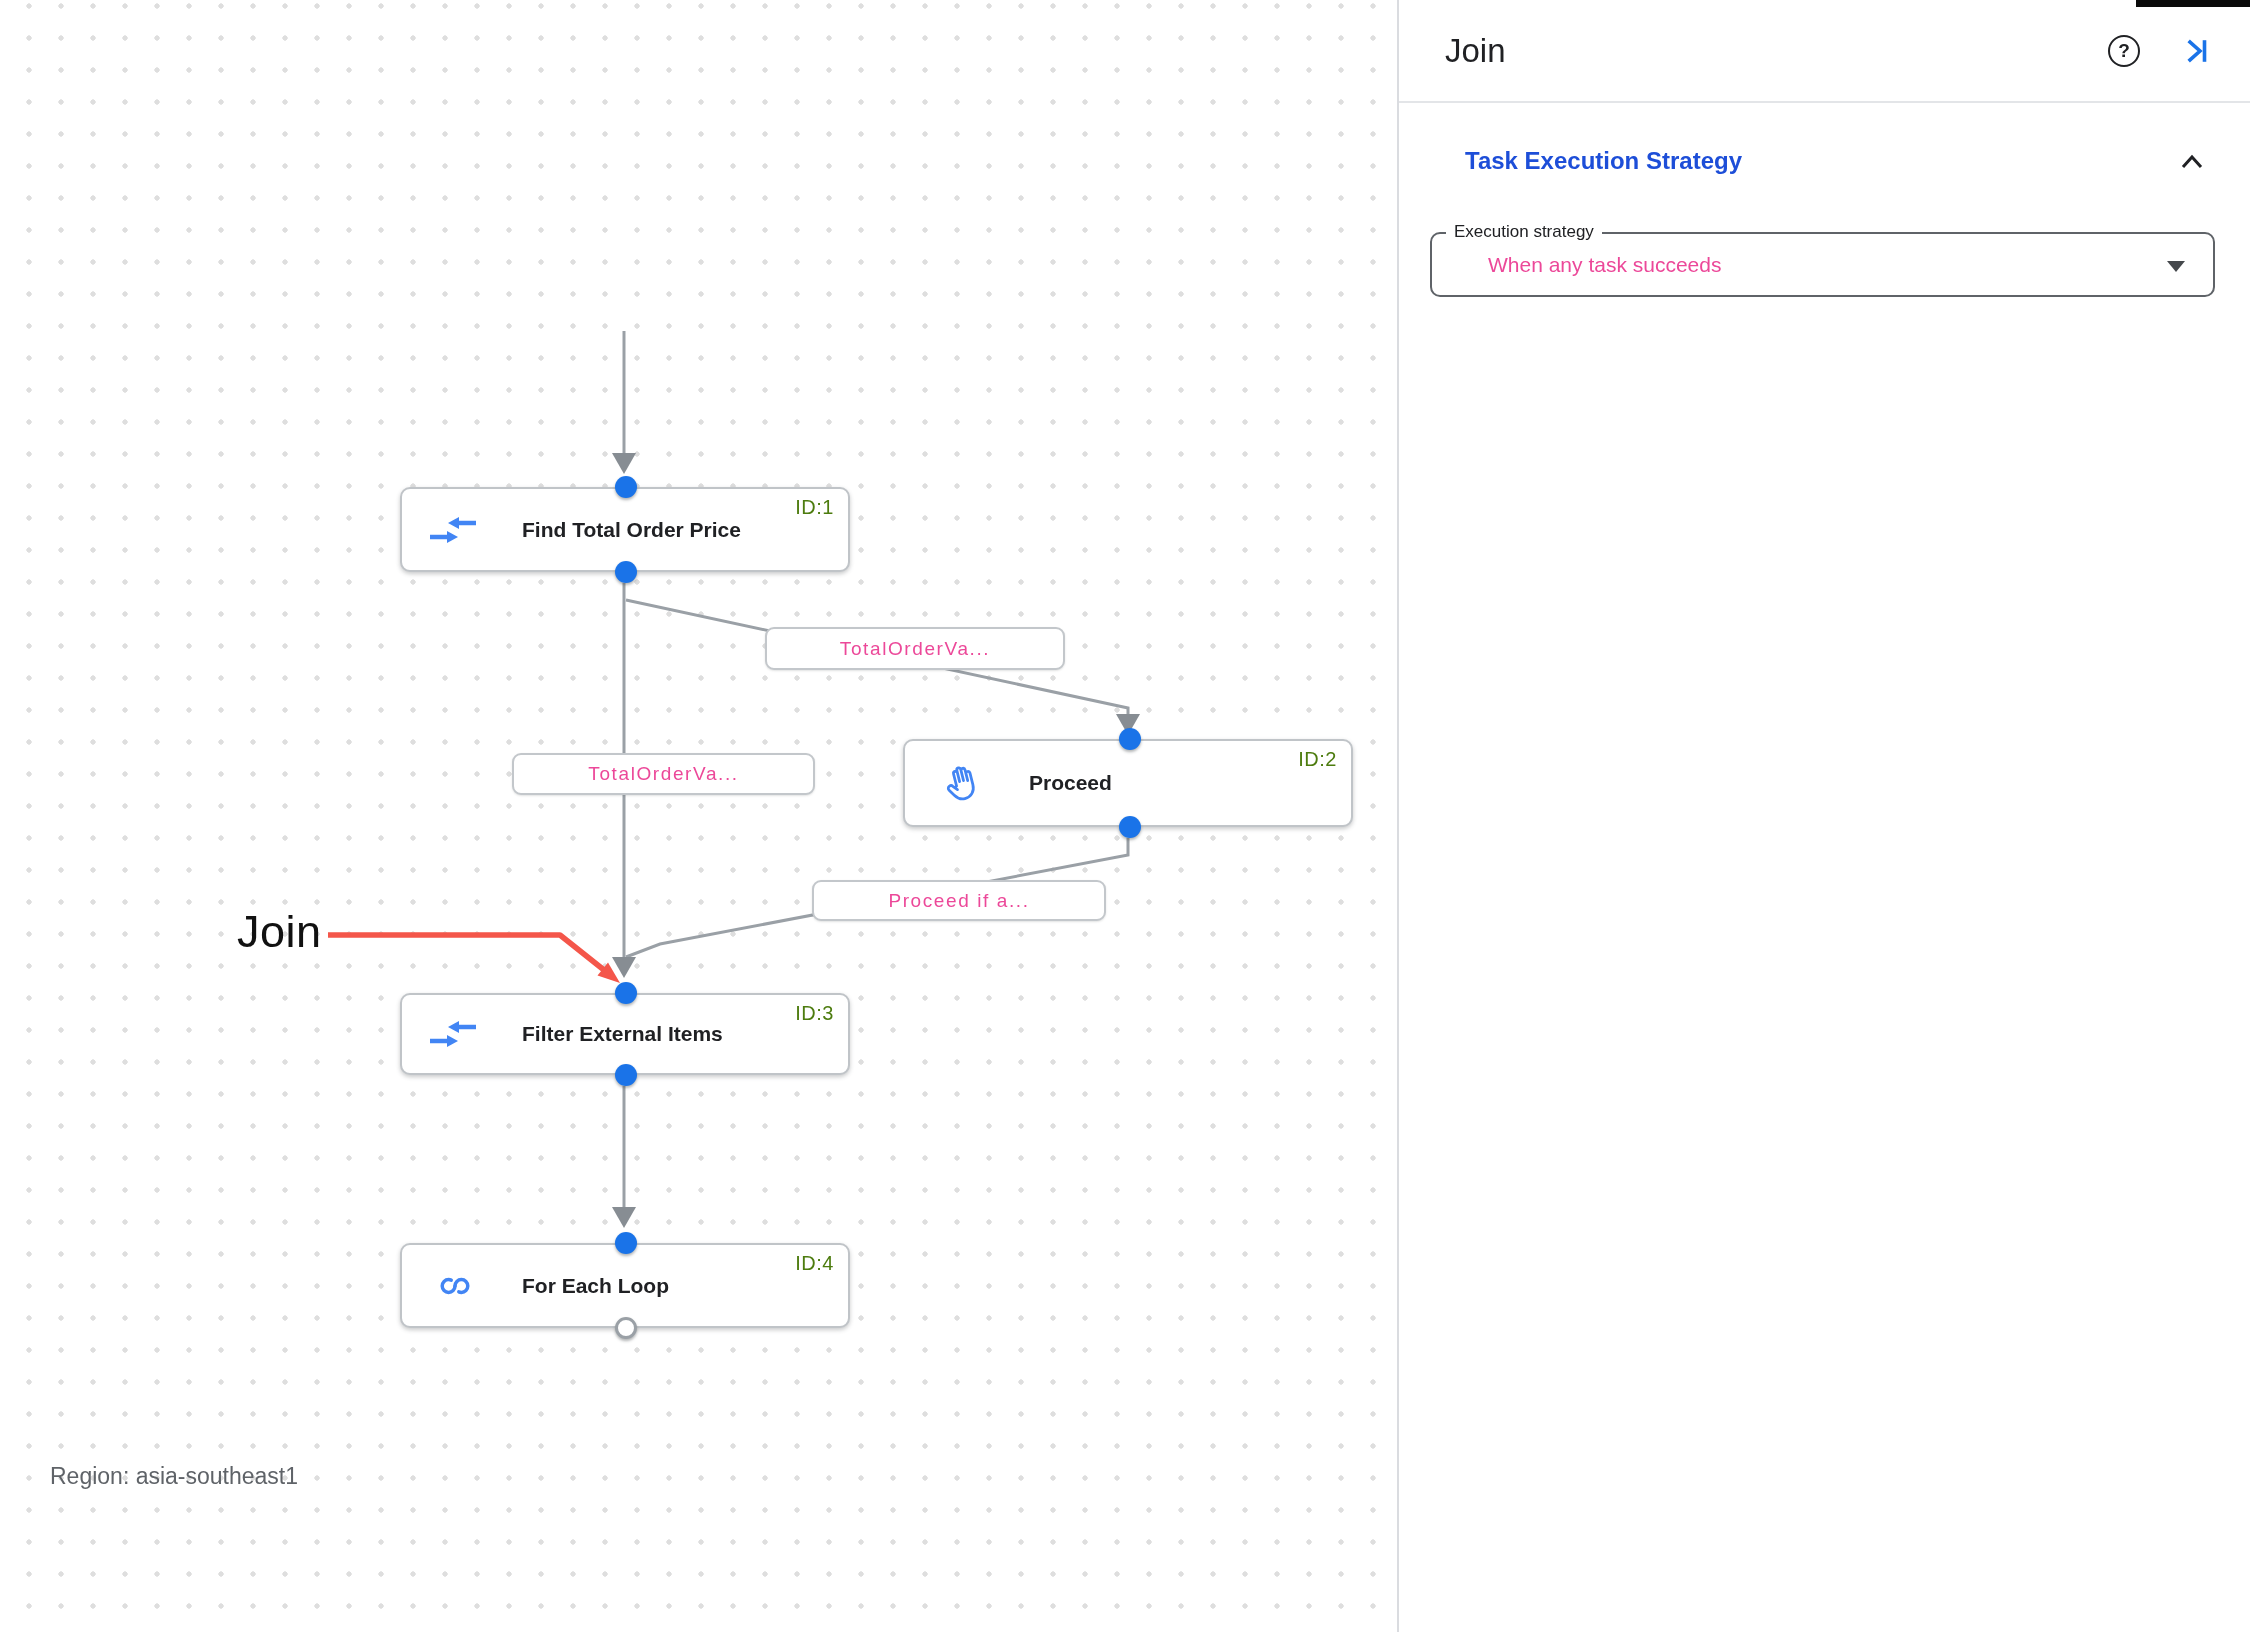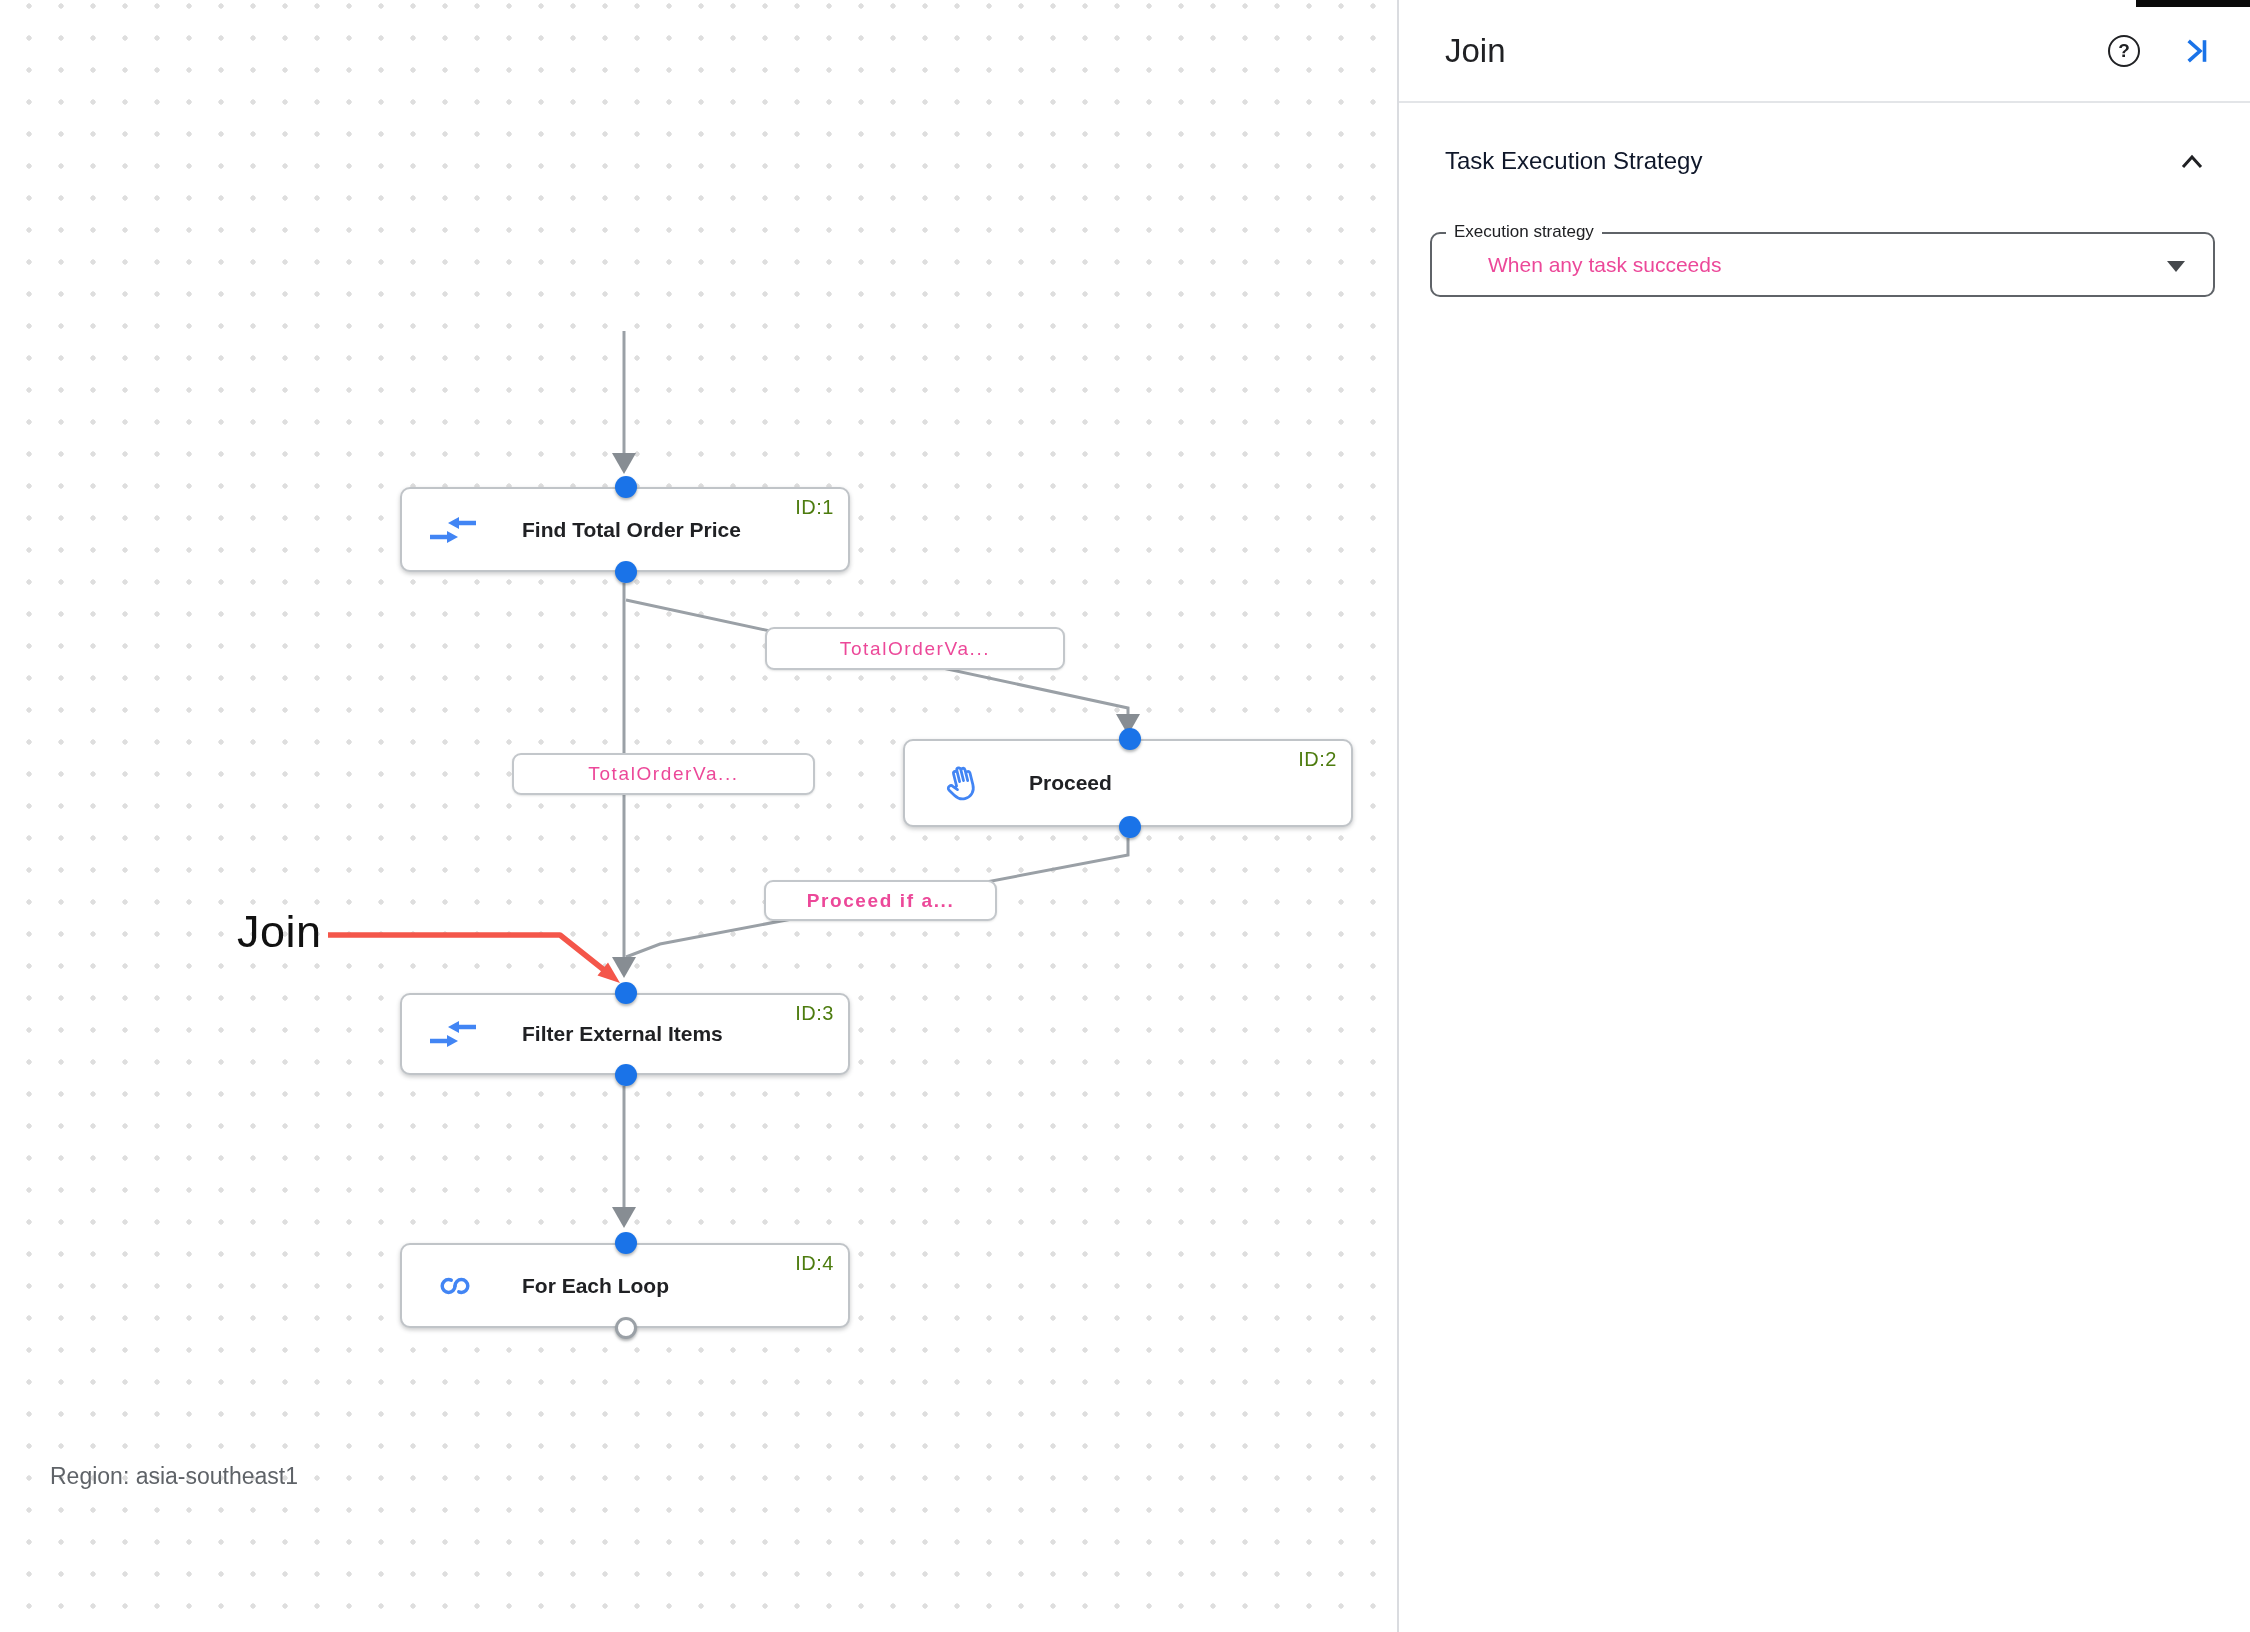--- a/index.html
+++ b/index.html
@@ -53,21 +53,21 @@
   .panel-title { font-size:33px; color:#202124; margin-left:46px; }
   .panel-actions { position:absolute; right:38px; top:0; height:100%; display:flex;
     align-items:center; gap:40px; }
   .help-btn { width:32px; height:32px; border-radius:50%; border:2.4px solid #202124;
     display:flex; align-items:center; justify-content:center; font-size:19px;
     font-weight:bold; color:#202124; cursor:pointer; background:#fff; }
   .collapse-btn { background:none; border:none; cursor:pointer; display:flex; }
 
   .section-header { position:relative; margin:44px 46px 0 46px; display:flex;
     align-items:center; justify-content:space-between; cursor:pointer; }
-  .section-title { font-size:24px; font-weight:normal; color:#0f172a; }
+  .section-title { font-size:24px; font-weight:bold; color:#1d4ed8;margin-left:20px; }
 
   .select-field { position:absolute; left:31px; top:232px; width:785px; height:65px;
     border:2px solid #5f6368; border-radius:10px; background:#fff; cursor:pointer; }
   .select-label { position:absolute; left:14px; top:-12px; background:#fff;
     padding:0 8px; font-size:17px; font-weight:normal; color:#202124; white-space:nowrap; }
   .select-value { position:absolute; left:22px; top:0; height:100%; display:flex;
     align-items:center; font-size:21px; color:#ec4899;margin-left:34px; }
   .select-caret { position:absolute; right:28px; top:27px; width:0; height:0;
     border-left:9px solid transparent; border-right:9px solid transparent;
     border-top:11px solid #45484c; }
@@ -93,21 +93,21 @@
       <g fill="#878d93">
         <polygon points="612,453 636,453 624,474"></polygon>
         <polygon points="1116,714 1140,714 1128,735"></polygon>
         <polygon points="612,957 636,957 624,978"></polygon>
         <polygon points="612,1207 636,1207 624,1228"></polygon>
       </g>
     </svg>
 
     <div class="edge-label" style="left:765px; top:627px; width:300px; height:43px;">TotalOrderVa...</div>
     <div class="edge-label" style="left:512px; top:753px; width:303px; height:42px;">TotalOrderVa...</div>
-    <div class="edge-label" style="left:764px; top:880px; width:233px; height:41px;font-weight:bold;">Proceed if a...</div>
+    <div class="edge-label" style="left:812px; top:880px; width:294px; height:41px;">Proceed if a...</div>
 
 
     <div class="node" style="left:400px; top:487px; width:450px; height:85px;">
       <svg class="icon-mapping" style="margin-left:26px;" width="50" height="36" viewBox="0 0 50 36">
         <g stroke="#4285f4" stroke-width="4.5" fill="#4285f4">
           <line x1="48" y1="11" x2="30" y2="11"></line>
           <polygon points="31,5 31,17 20,11" stroke="none"></polygon>
           <line x1="2" y1="25" x2="20" y2="25"></line>
           <polygon points="19,19 19,31 30,25" stroke="none"></polygon>
         </g>

